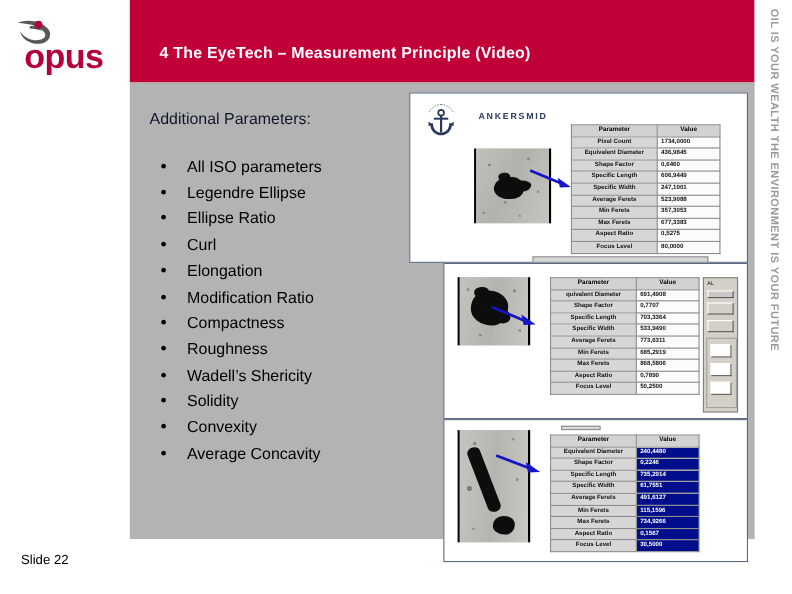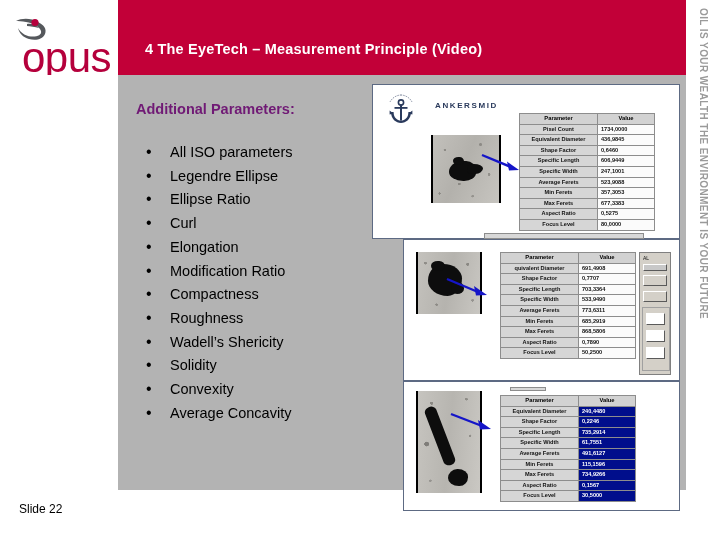--- a/index.html
+++ b/index.html
@@ -20,21 +20,21 @@
     position: absolute; left: 0; top: 0;
     width: 118px; height: 75px;
     background: #ffffff;
   }
   .logo-mark {
     position: absolute; left: 14px; top: 17px;
     width: 40px; height: 26px;
   }
   .logo-word {
     position: absolute; left: 22px; top: 34px;
-    font-size: 42px; font-weight: normal;
+    font-size: 31px; font-weight: bold;
     color: #b5003c; letter-spacing: -0.5px;
     font-family: "Liberation Sans", sans-serif;
   }
 
   
   #title-bar {
     position: absolute; left: 118px; top: 0;
     width: 568px; height: 75px;
     background: #c20038;
   }
@@ -63,21 +63,21 @@
 
   
   #content {
     position: absolute; left: 118px; top: 75px;
     width: 568px; height: 415px;
     background: #b3b3b3;
   }
 
   #subtitle {
     position: absolute; left: 18px; top: 26px;
-    font-size: 14.5px; font-weight: bold; color: #701a75; text-align: right;
+    font-size: 14.5px; font-weight: normal; color: #0f172a; text-align: right;
   }
 
   #bullet-list {
     position: absolute; left: 18px; top: 66px;
     width: 240px;
     list-style: none;
   }
   #bullet-list li {
     position: relative;
     padding-left: 34px;

